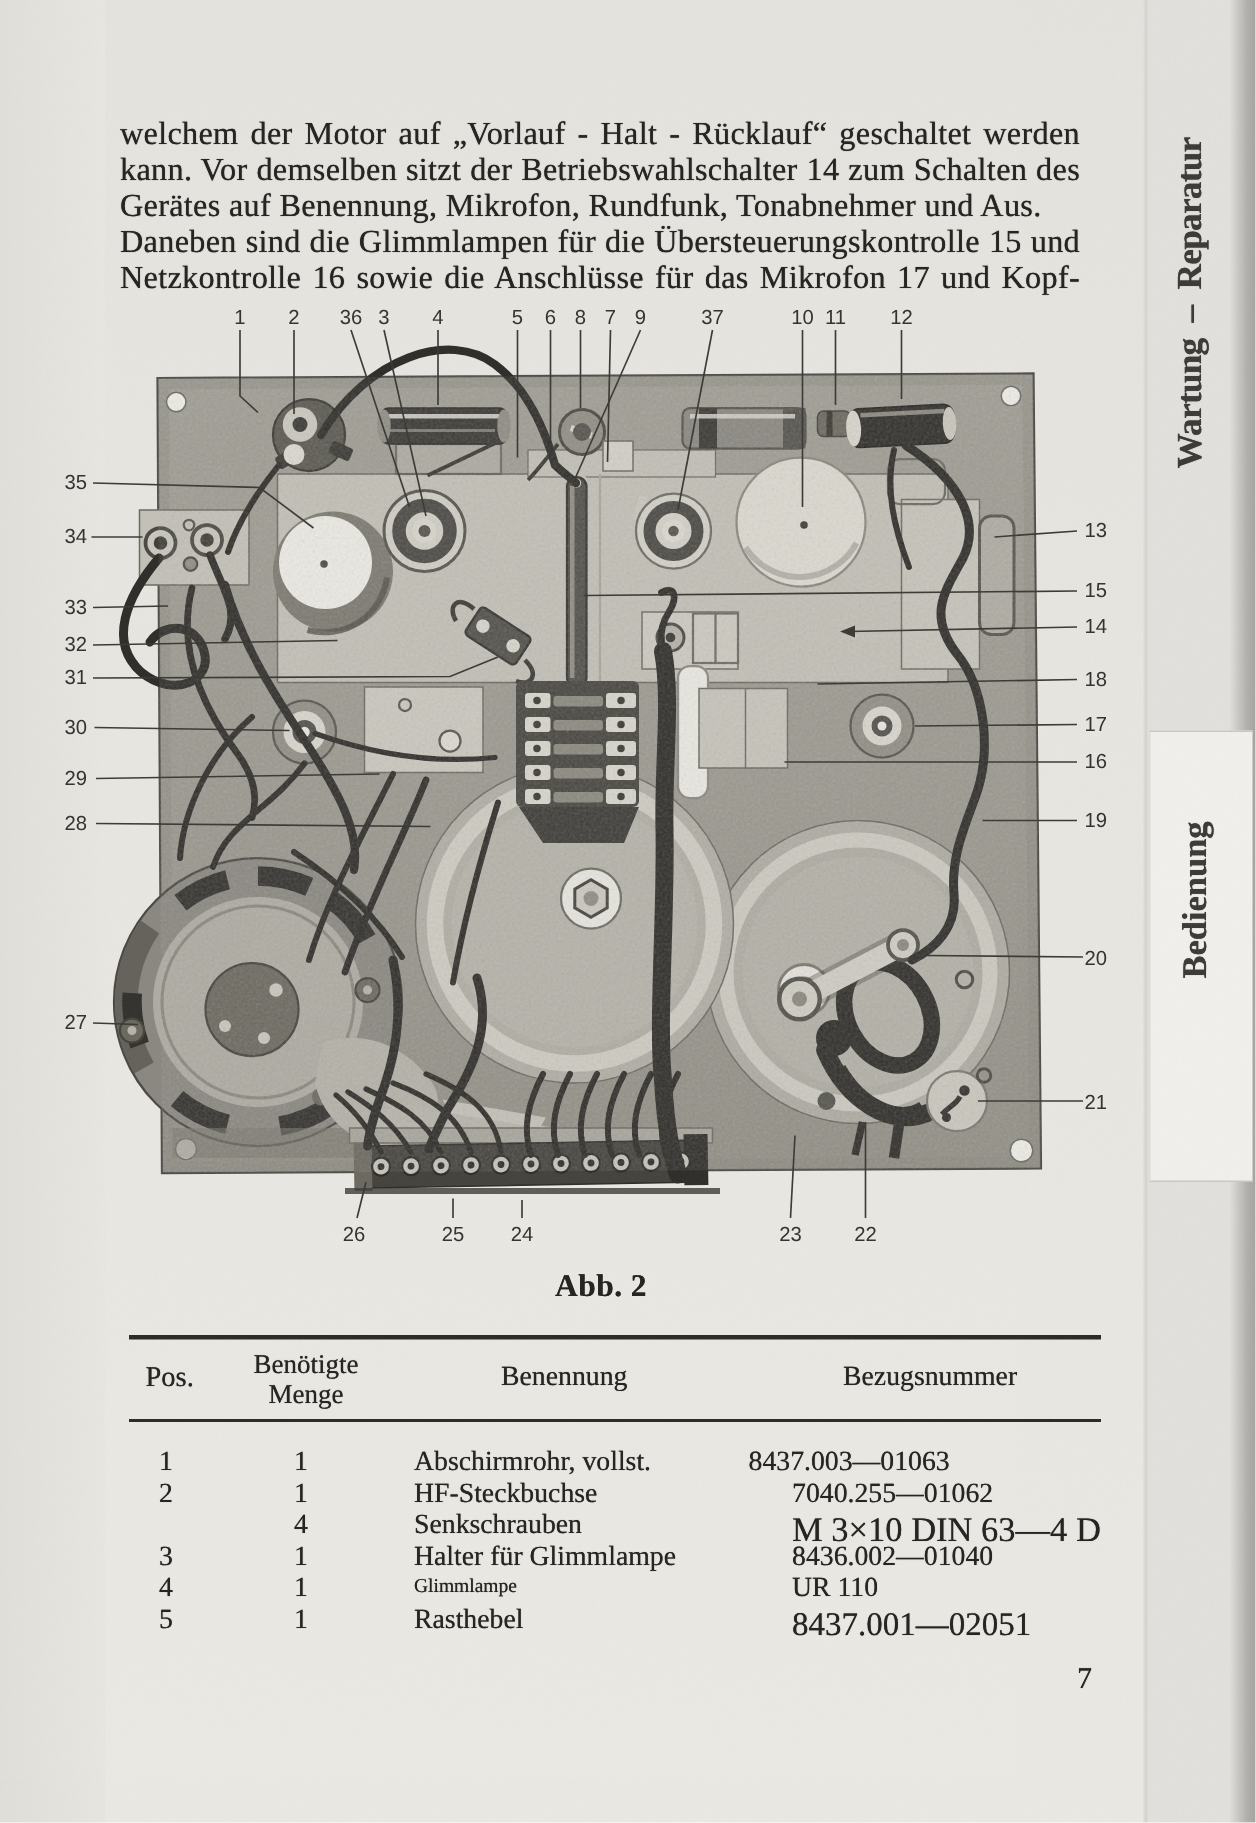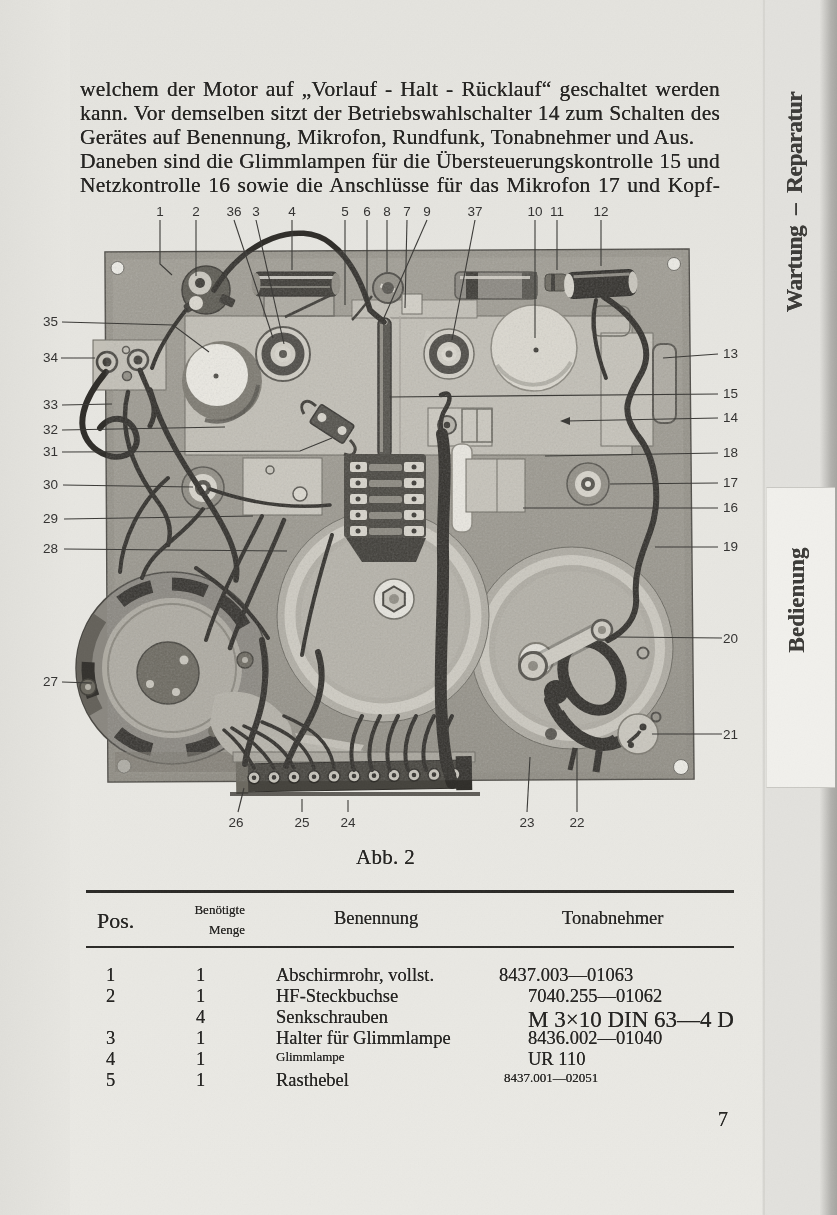--- a/index.html
+++ b/index.html
@@ -596,31 +596,31 @@
       <text x="527" y="827" text-anchor="middle" font-family="Liberation Sans, sans-serif" font-size="13.5" fill="#323130">23</text>
       <path d="M527,812 L530,757" stroke="#3a3936" stroke-width="1.1" fill="none"></path>
     </g>
 
 <g>
       <text x="577" y="827" text-anchor="middle" font-family="Liberation Sans, sans-serif" font-size="13.5" fill="#323130">22</text>
       <path d="M577,812 L577,748" stroke="#3a3936" stroke-width="1.1" fill="none"></path>
     </g>
 </svg>
 
-<div class="abs" style="left:356px;top:845px;font-size:21px;font-weight:400;letter-spacing:0.3px;text-shadow:0 0 0.4px rgba(35,34,32,0.9)">Abb.&nbsp;2</div>
+<div class="abs" style="left:370px;top:845px;font-size:21px;font-weight:700;letter-spacing:0.3px;text-shadow:0 0 0.4px rgba(35,34,32,0.9)">Abb.&nbsp;2</div>
 
 <div class="abs" style="left:86px;top:890px;width:648px;height:2.5px;background:#2a2926"></div>
 
-<div class="abs" style="left:97px;top:908px;font-size:22px">Pos.</div>
-
-<div class="abs" style="left:163px;top:900px;width:82px;text-align:right;font-size:13px;line-height:19.5px">Benötigte<br>Menge</div>
+<div class="abs" style="left:97px;top:908px;font-size:19px">Pos.</div>
+
+<div class="abs" style="left:163px;top:900px;width:82px;text-align:center;font-size:18px;line-height:19.5px">Benötigte<br>Menge</div>
 
 <div class="abs" style="left:334px;top:908px;font-size:18.5px">Benennung</div>
 
-<div class="abs" style="left:562px;top:908px;font-size:18.5px">Tonabnehmer</div>
+<div class="abs" style="left:562px;top:908px;font-size:18.5px">Bezugsnummer</div>
 
 <div class="abs" style="left:86px;top:946px;width:648px;height:2px;background:#2a2926"></div>
 
 <div class="abs" style="left:106px;top:965px;font-size:18.5px">1</div>
 <div class="abs" style="left:196px;top:965px;font-size:18.5px">1</div>
 <div class="abs" style="left:276px;top:965px;font-size:18.5px">Abschirmrohr, vollst.</div>
 <div class="abs" style="left:499px;top:965px;font-size:18.5px">8437.003—01063</div>
 
 <div class="abs" style="left:106px;top:986px;font-size:18.5px">2</div>
 <div class="abs" style="left:196px;top:986px;font-size:18.5px">1</div>
@@ -637,21 +637,21 @@
 <div class="abs" style="left:528px;top:1028px;font-size:18.5px">8436.002—01040</div>
 
 <div class="abs" style="left:106px;top:1049px;font-size:18.5px">4</div>
 <div class="abs" style="left:196px;top:1049px;font-size:18.5px">1</div>
 <div class="abs" style="left:276px;top:1049px;font-size:13px">Glimmlampe</div>
 <div class="abs" style="left:528px;top:1049px;font-size:18.5px">UR 110</div>
 
 <div class="abs" style="left:106px;top:1070px;font-size:18.5px">5</div>
 <div class="abs" style="left:196px;top:1070px;font-size:18.5px">1</div>
 <div class="abs" style="left:276px;top:1070px;font-size:18.5px">Rasthebel</div>
-<div class="abs" style="left:504px;top:1070px;font-size:13px">8437.001—02051</div>
+<div class="abs" style="left:528px;top:1070px;font-size:22px">8437.001—02051</div>
 
 <div class="abs" style="left:718px;top:1108px;font-size:20px;text-shadow:0 0 0.5px rgba(35,34,32,0.9)">7</div>
 
 <svg class="abs" style="left:0;top:0;pointer-events:none" width="837" height="1215" viewBox="0 0 837 1215">
     <defs>
       <filter id="pgr" x="0" y="0" width="100%" height="100%">
         <feTurbulence type="fractalNoise" baseFrequency="0.7" numOctaves="2"></feTurbulence>
         <feColorMatrix type="saturate" values="0"></feColorMatrix>
       </filter>
     </defs>

